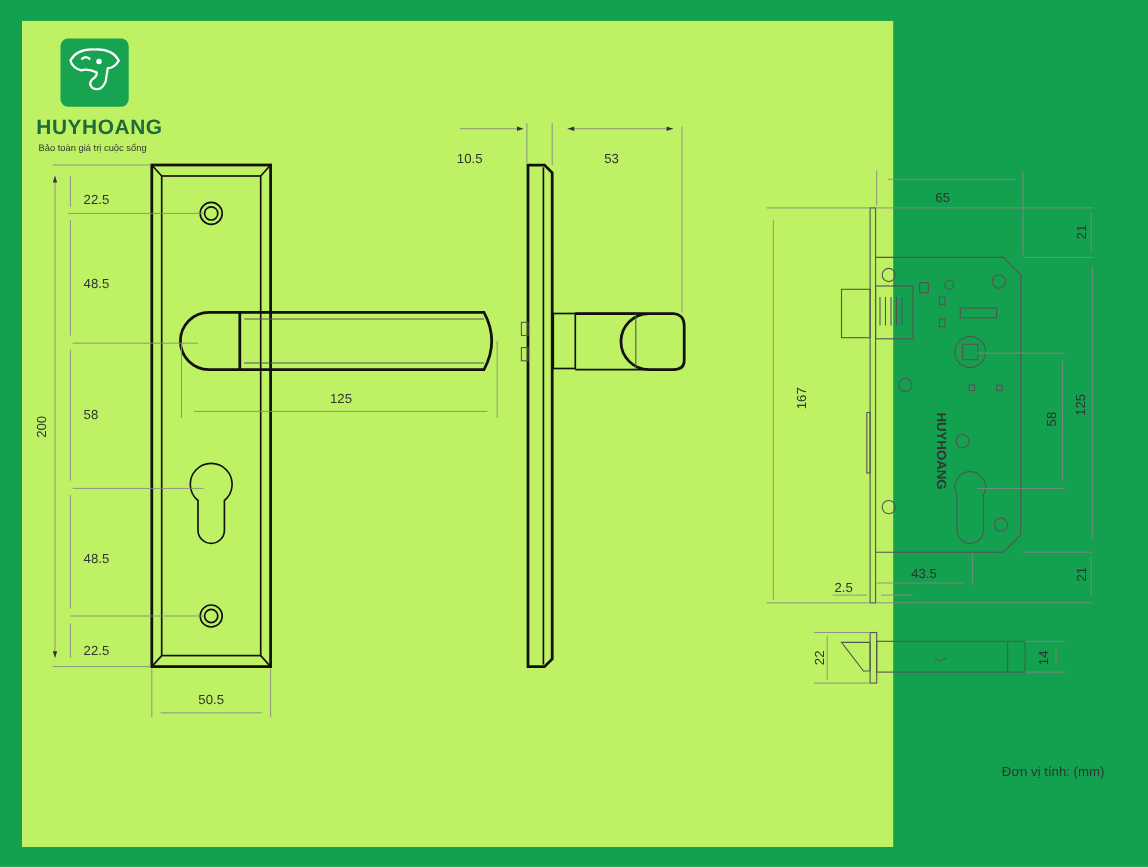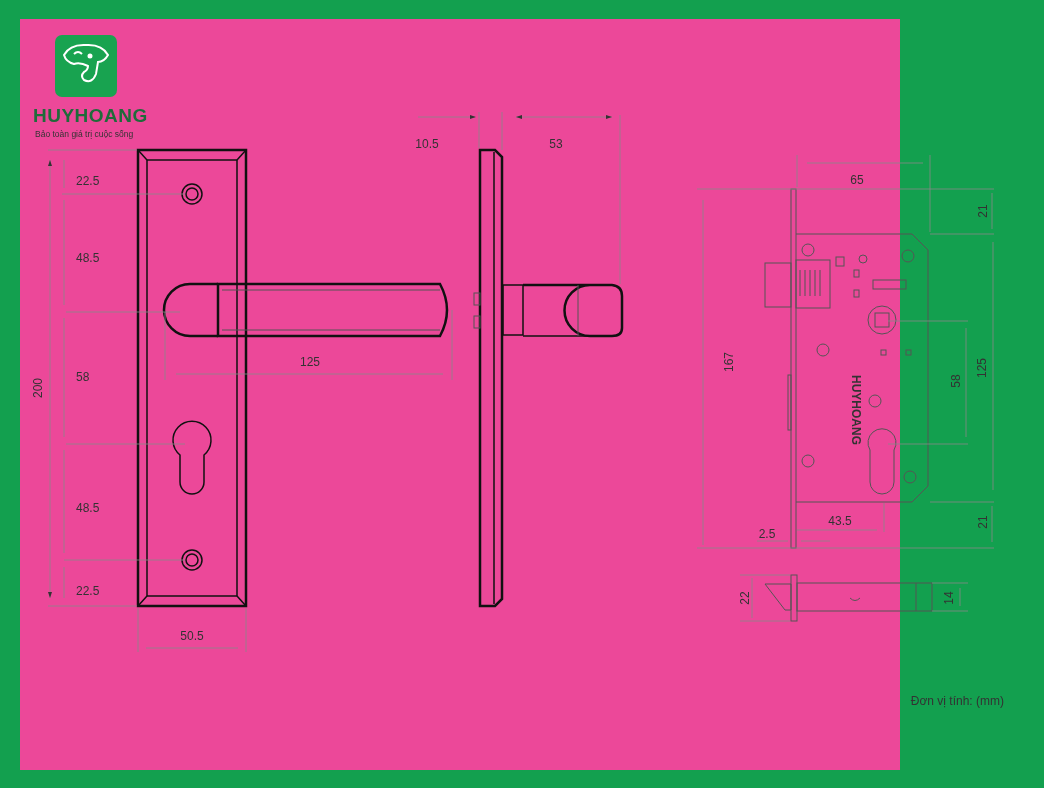--- a/index.html
+++ b/index.html
@@ -1,17 +1,17 @@
 <!DOCTYPE html>
 <html><head>
 <meta charset="utf-8">
 <style>
   html, body { margin: 0; padding: 0; }
   body { width: 1044px; height: 788px; background: #13a04f; position: relative; overflow: hidden; font-family: "Liberation Sans", sans-serif; }
-  .canvas { position: absolute; left: 20px; top: 19px; width: 880px; height: 751px; background: #ec4899; }
+  .canvas { position: absolute; left: 20px; top: 19px; width: 792px; height: 751px; background: #bef264; }
   svg { position: absolute; left: 0; top: 0; }
   .dim { font-family: "Liberation Sans", sans-serif; font-size: 12px; fill: #333; }
   .brand { font-family: "Liberation Sans", sans-serif; font-weight: bold; font-size: 19px; fill: #1f6b3a; letter-spacing: 0.5px; }
   .tagline { font-family: "Liberation Sans", sans-serif; font-size: 8.5px; fill: #333; }
   .unit { font-family: "Liberation Sans", sans-serif; font-size: 12px; fill: #333; }
   .thin { stroke: #888; stroke-width: 0.8; fill: none; }
   .thick { stroke: #111; stroke-width: 2.5; fill: none; }
   .med { stroke: #111; stroke-width: 1.5; fill: none; }
   .gray { stroke: #555; stroke-width: 1; fill: none; }
 </style>

